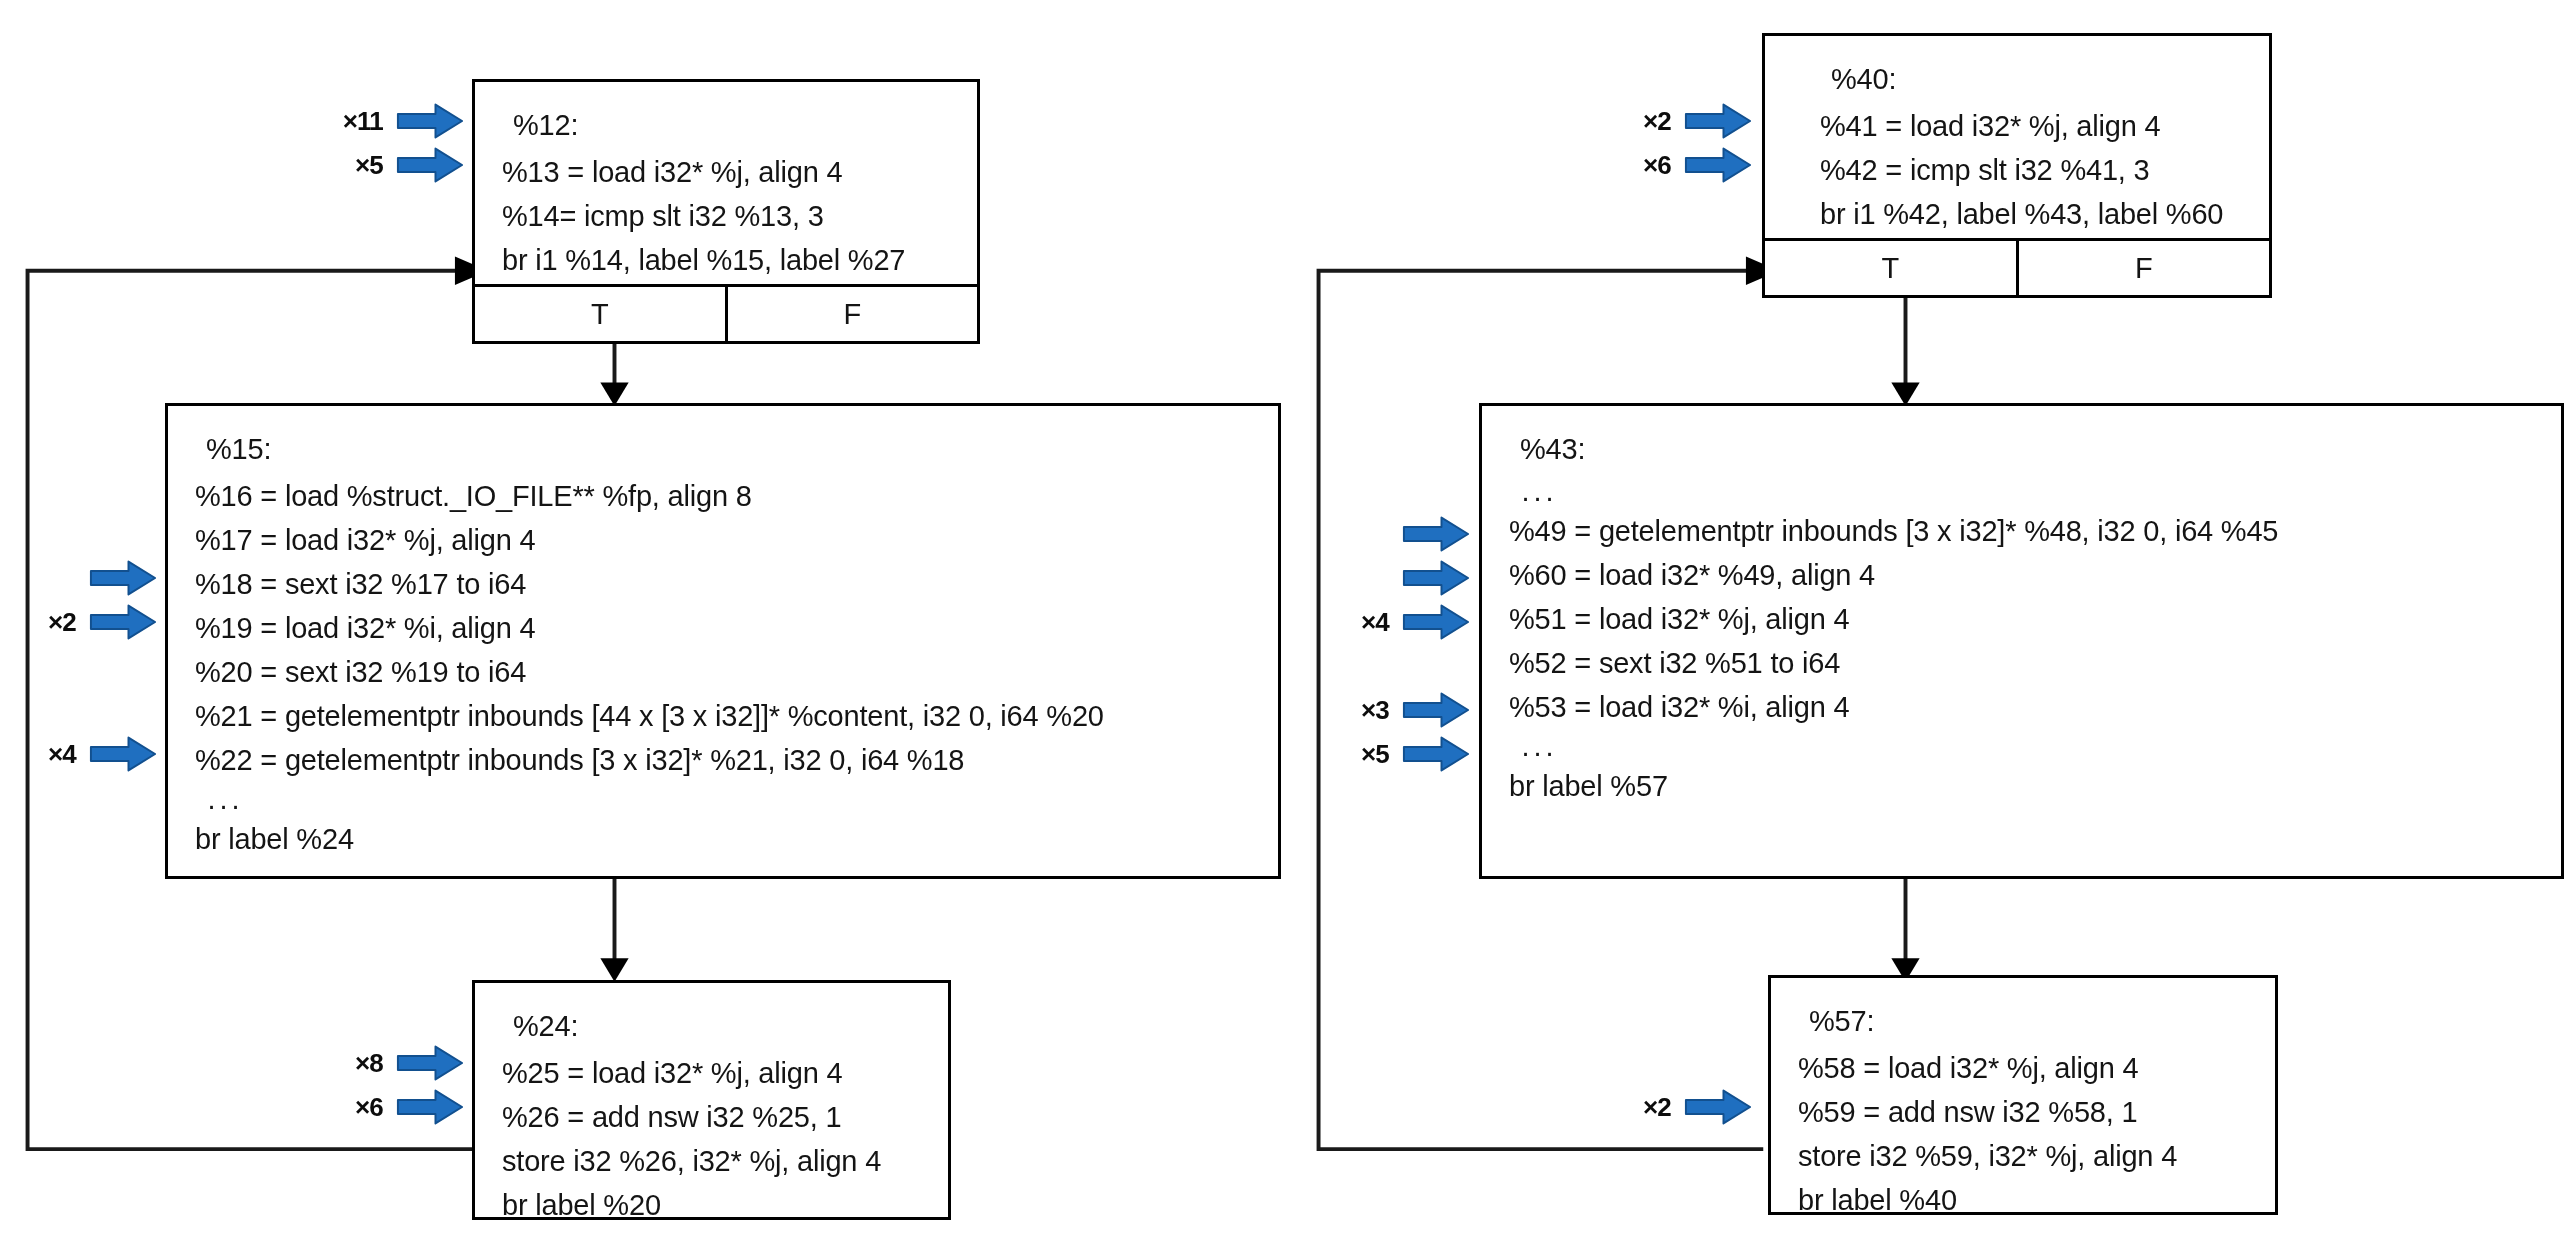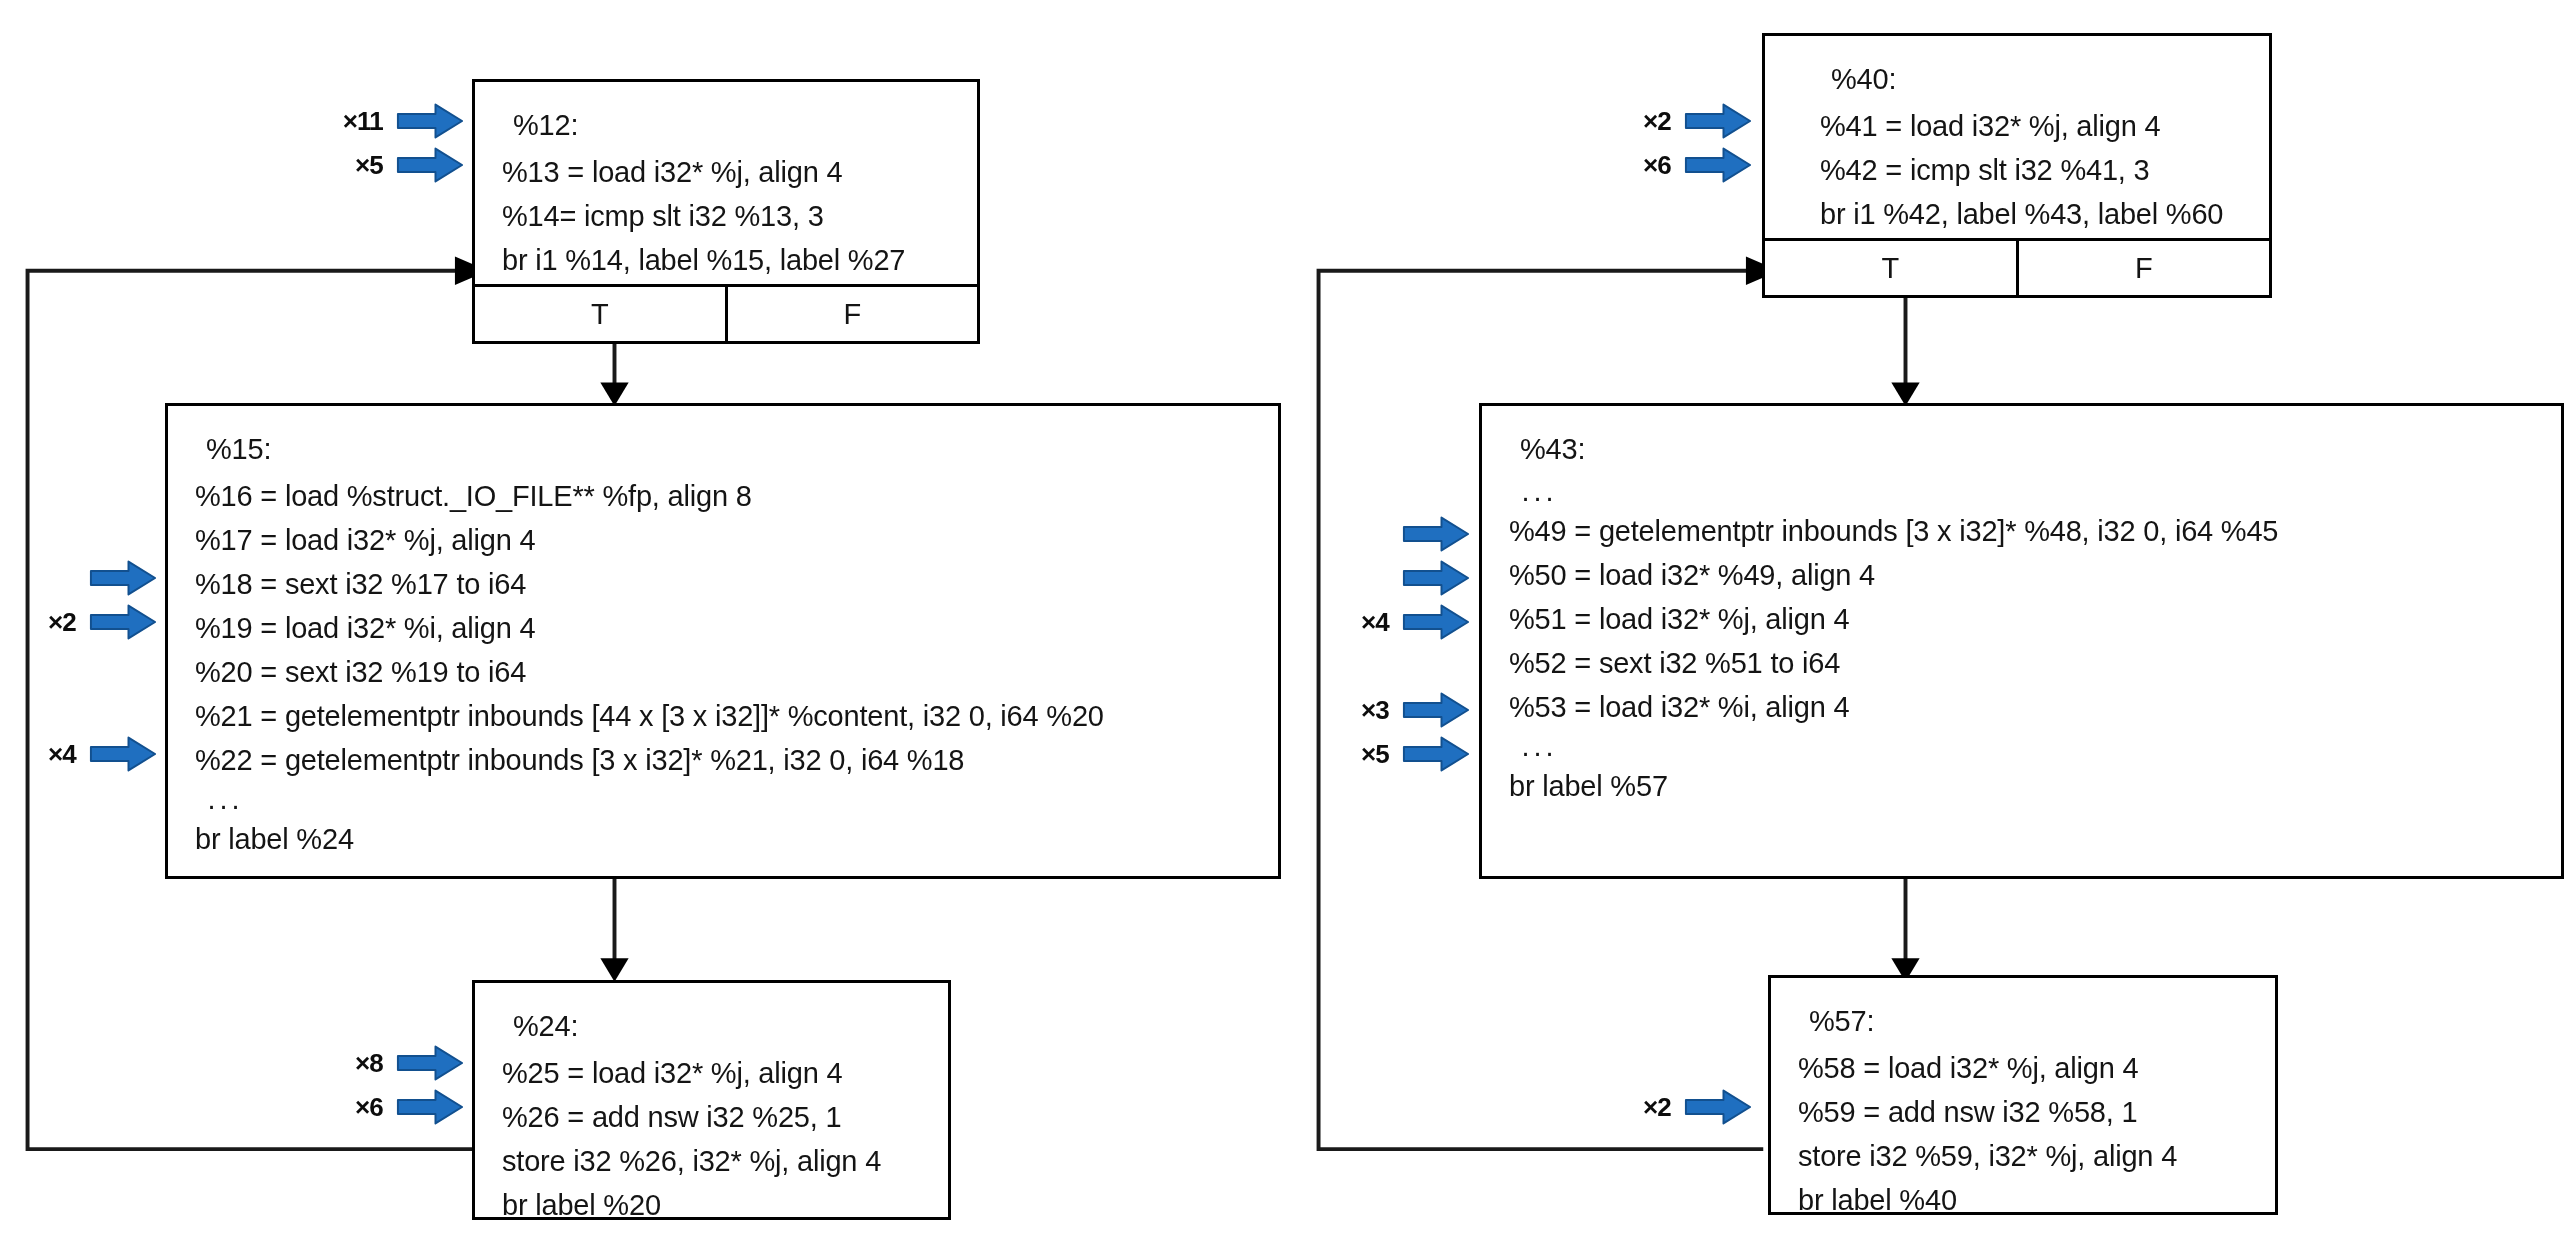--- a/index.html
+++ b/index.html
@@ -249,21 +249,21 @@
     <svg class="annot-arrow" viewBox="0 0 86 46">
       <path d="M2,14 L50,14 L50,2 L84,23 L50,44 L50,32 L2,32 Z" fill="#1F6FC0" stroke="#12508F" stroke-width="2.5" stroke-linejoin="round"></path>
     </svg>
   </div>
 
   <div class="block" style="left:1479px; top:403px; width:1085px; height:476px;">
     <div class="block-body">
       <div class="code-line label">%43:</div>
       <div class="code-line ellipsis">...</div>
       <div class="code-line">%49 = getelementptr inbounds [3 x i32]* %48, i32 0, i64 %45</div>
-      <div class="code-line">%50 = load i32* %49, align 4</div>
+      <div class="code-line">%60 = load i32* %49, align 4</div>
       <div class="code-line">%51 = load i32* %j, align 4</div>
       <div class="code-line">%52 = sext i32 %51 to i64</div>
       <div class="code-line">%53 = load i32* %i, align 4</div>
       <div class="code-line ellipsis">...</div>
       <div class="code-line">br label %57</div>
     </div>
   </div>
 
   <div class="annot" style="left:1313px; top:512px;">
     <span class="annot-count"></span>

